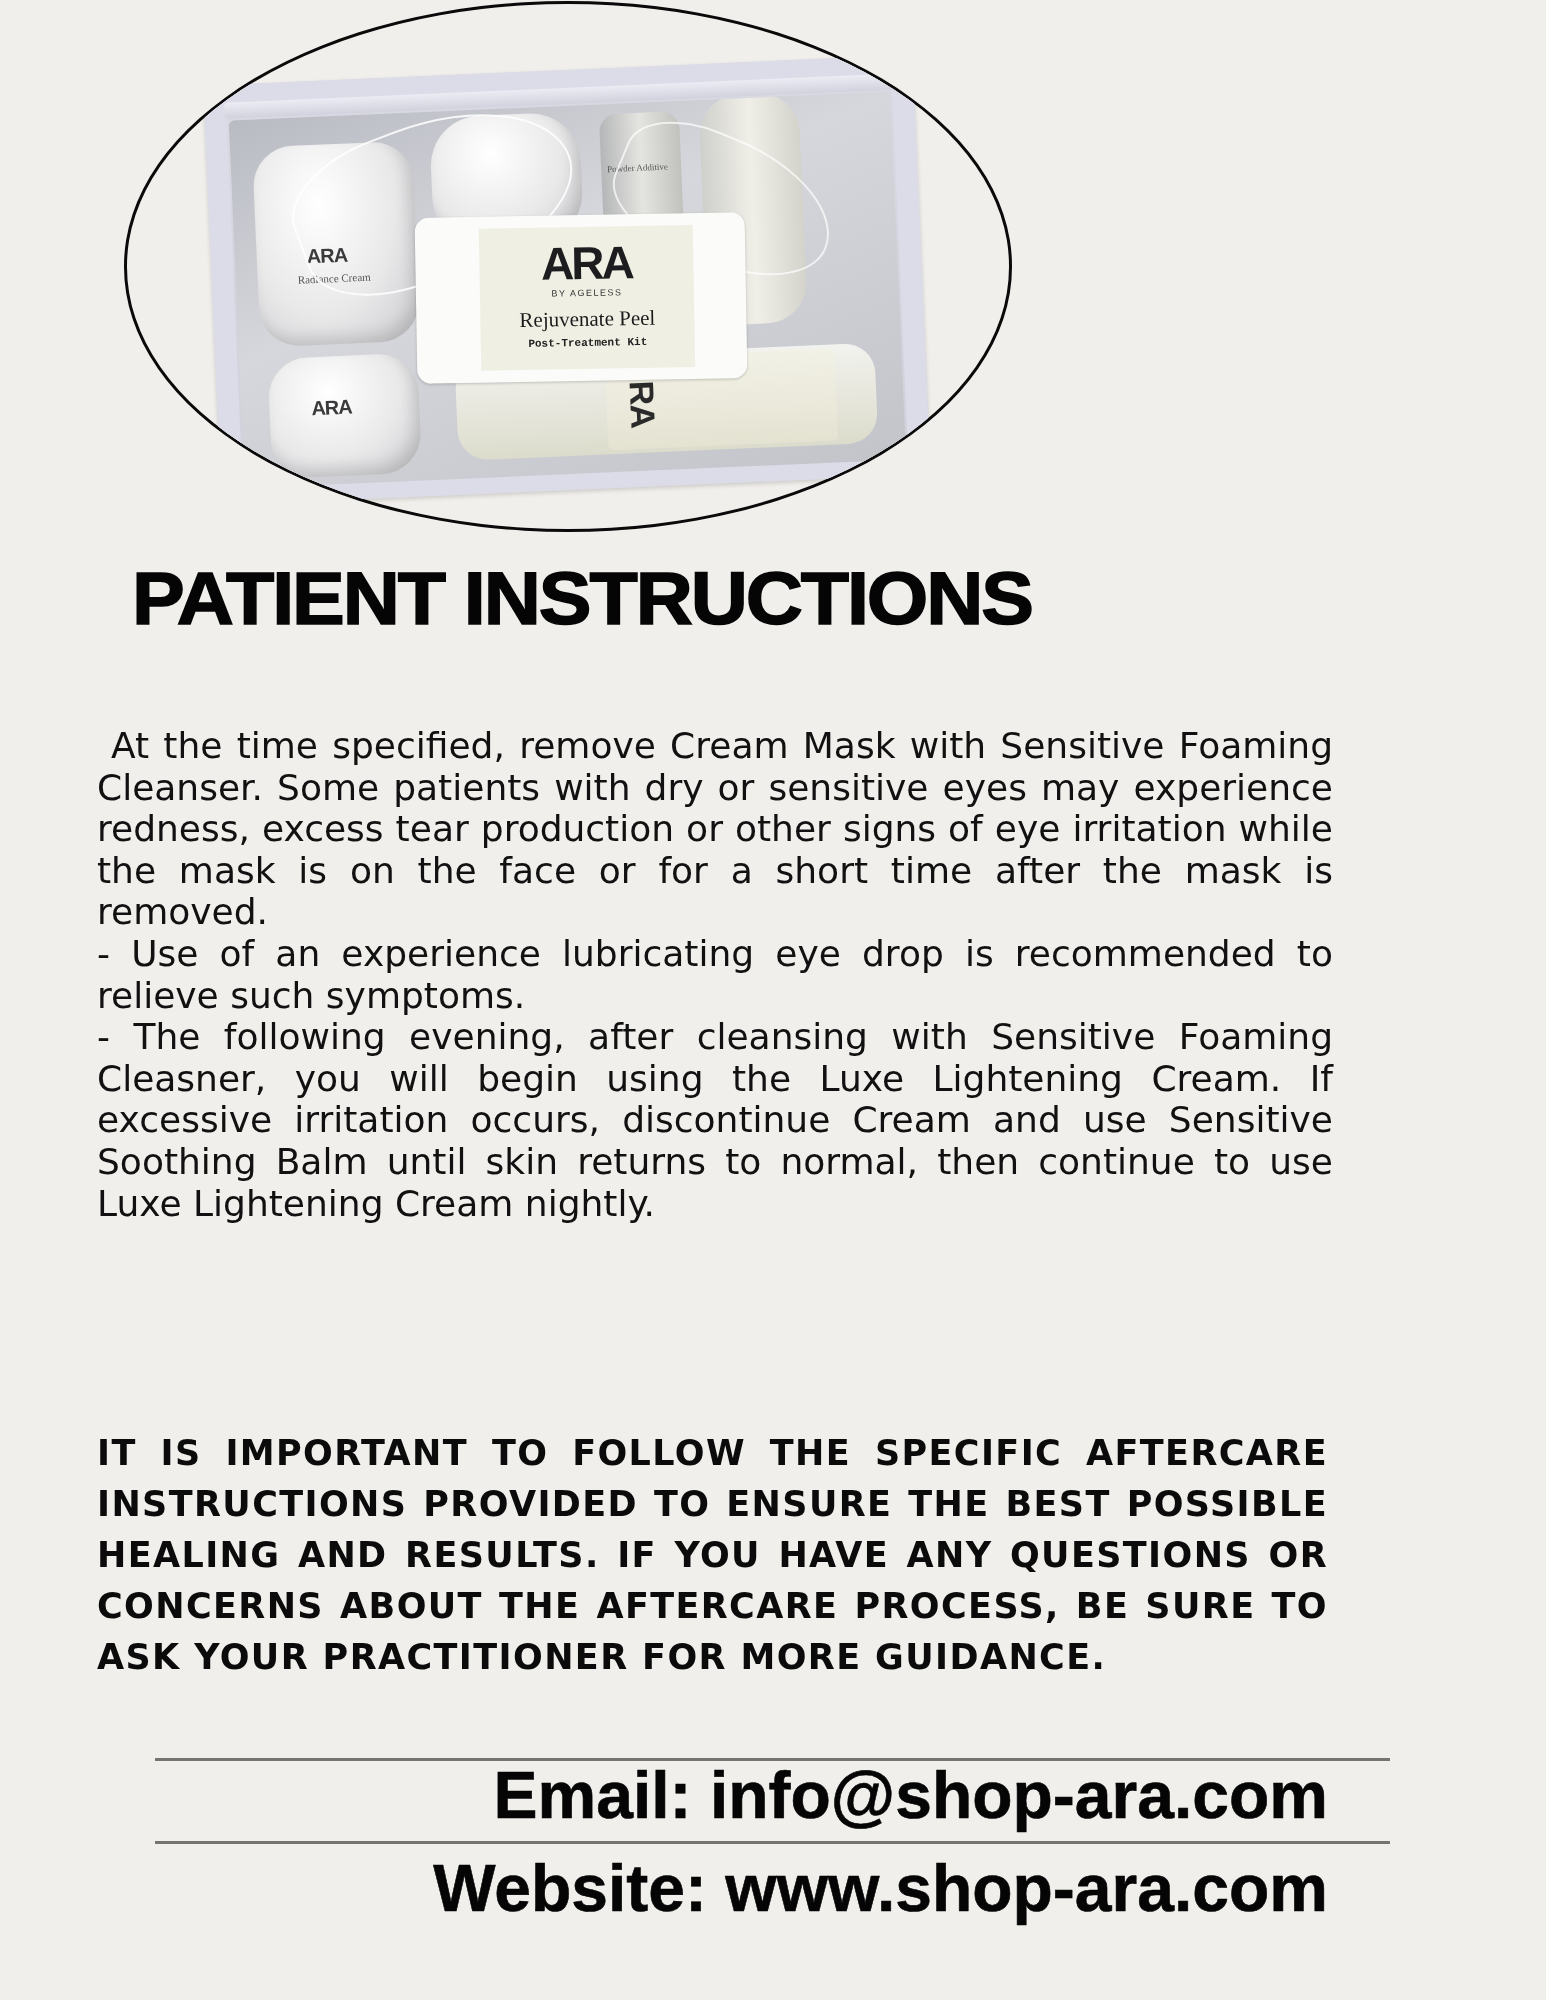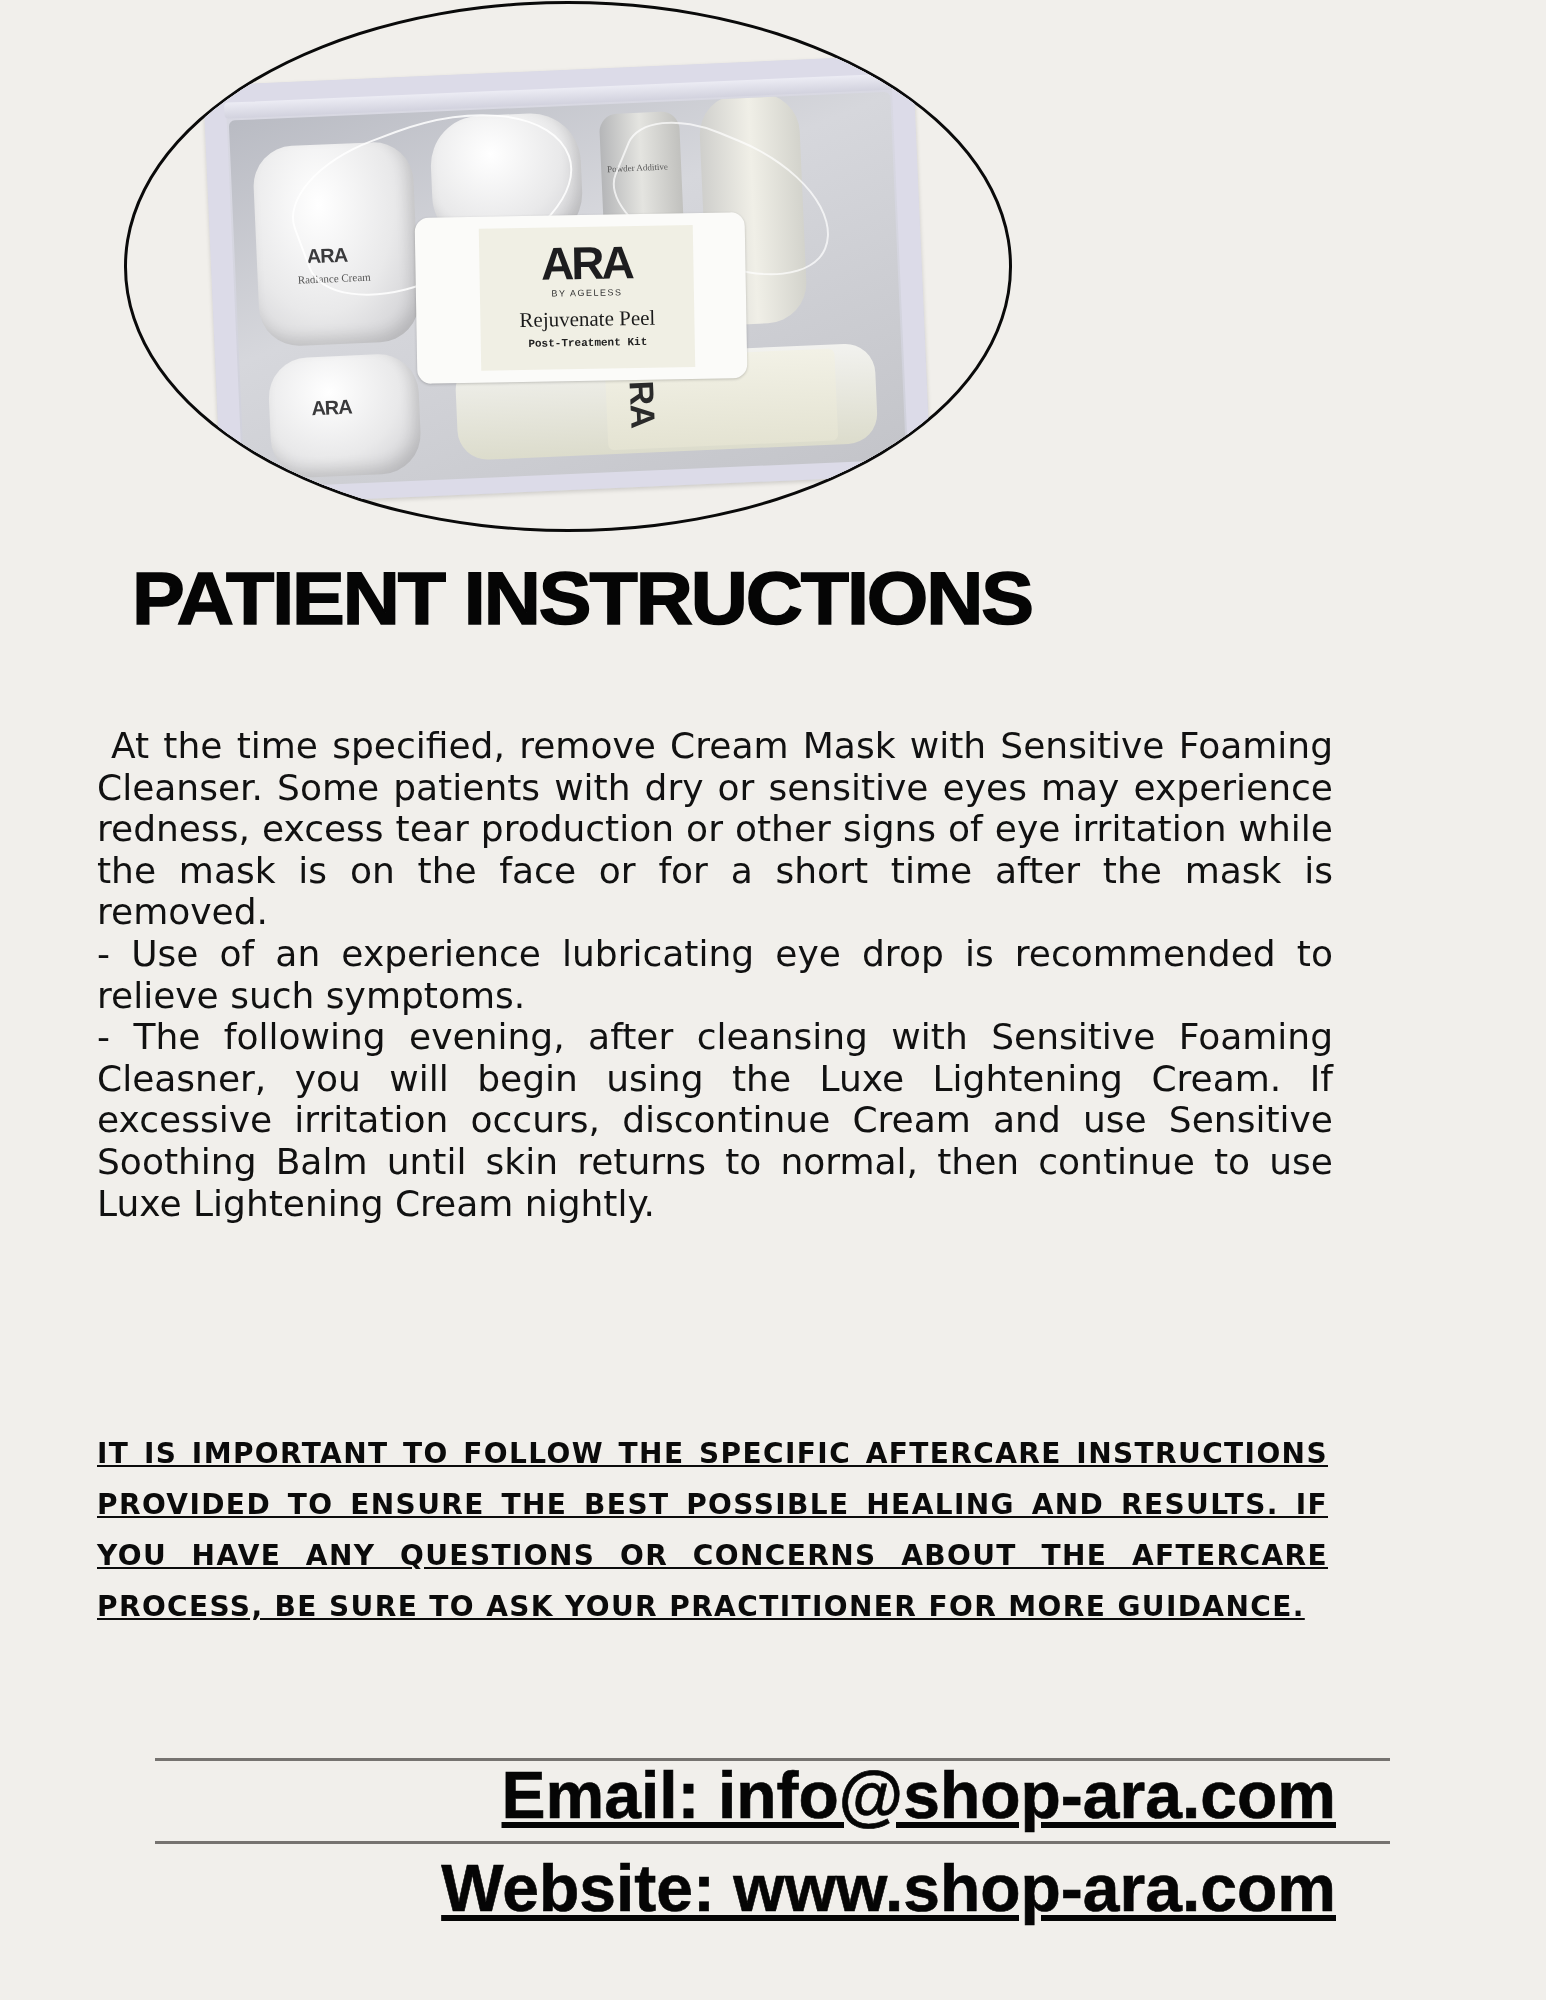--- a/index.html
+++ b/index.html
@@ -86,33 +86,32 @@
     line-height: 41.6px; color: #111; text-align: justify; text-align-last: left; margin: 0;
   }
   .intro { top: 725px; }
   .intro-first { text-indent: 14px; }
   .steps { top: 933px; }
   .steps p { margin: 0; }
 
   
   .notice {
     left: 97px; top: 1428px; width: 1231px; margin: 0;
-    font-family: "DejaVu Sans", sans-serif; font-weight: 700; font-size: 28px; line-height: 51px;
+    font-family: "DejaVu Sans", sans-serif; font-weight: 700; font-size: 35px; line-height: 51px;
     letter-spacing: 1.4px; color: #0b0b0b; text-align: justify; text-align-last: left;
     text-transform: uppercase;
-    text-decoration: underline;
   }
 
   
   .rule { left: 155px; width: 1235px; height: 3px; background: #767370; }
   .rule-1 { top: 1758px; }
   .rule-2 { top: 1841px; }
   .contact {
-    right: 210px; font-family: "Liberation Sans", sans-serif; font-weight: 700; font-size: 66px;
-    line-height: 70px; color: #050505; white-space: nowrap; text-align: center; text-decoration: underline;
+    right: 218px; font-family: "Liberation Sans", sans-serif; font-weight: 700; font-size: 66px;
+    line-height: 70px; color: #050505; white-space: nowrap; text-align: center;
     -webkit-text-stroke: 0.6px #050505;
   }
   .contact-email { top: 1760px; }
   .contact-website { top: 1853px; }
 </style>
 </head>
 <body>
 
 <div class="abs photo-frame">
   <div class="abs bag">

